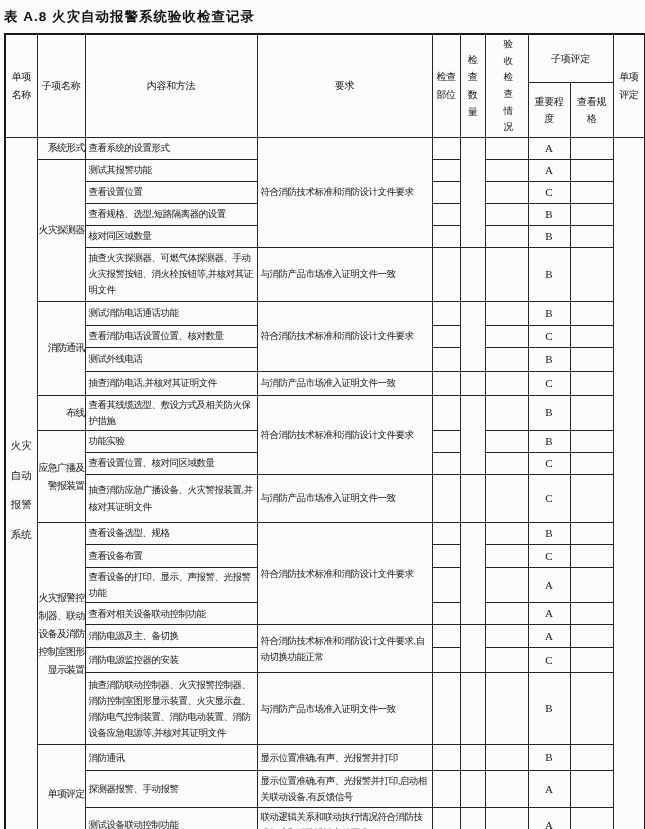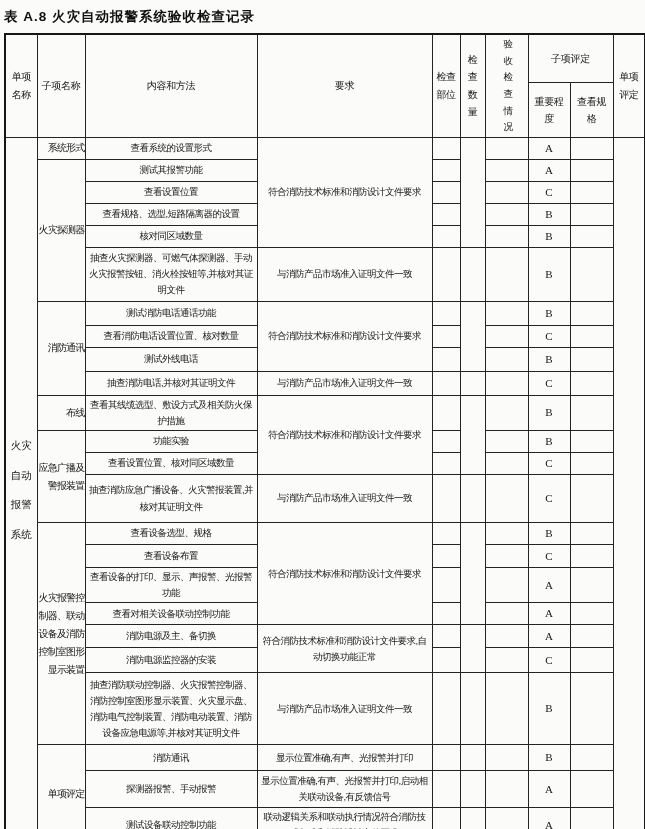--- a/index.html
+++ b/index.html
@@ -32,21 +32,21 @@
   .th-status{padding:1px 18px;letter-spacing:-0.5px;font-size:9.5px;}
   .unit-cell{
     text-align:center;font-size:10.5px;line-height:2.8;
     padding:0 4px;letter-spacing:0;margin-left:36px;
   }
   .subitem-cell{
     text-align:right;font-size:10px;letter-spacing:-0.8px;
     padding:1px 0;line-height:1.8;
   }
   .content-cell,.req-cell{
-    text-align:center;letter-spacing:-0.5px;line-height:1.7;
+    text-align:left;letter-spacing:-0.5px;line-height:1.7;
     padding:1px 3px;
   }
   .imp-cell{
     text-align:center;
     font-family:"Liberation Serif","DejaVu Serif",serif;
     font-size:11px;
   }
   .empty-cell{}
   .footer{
     display:flex;align-items:flex-end;

